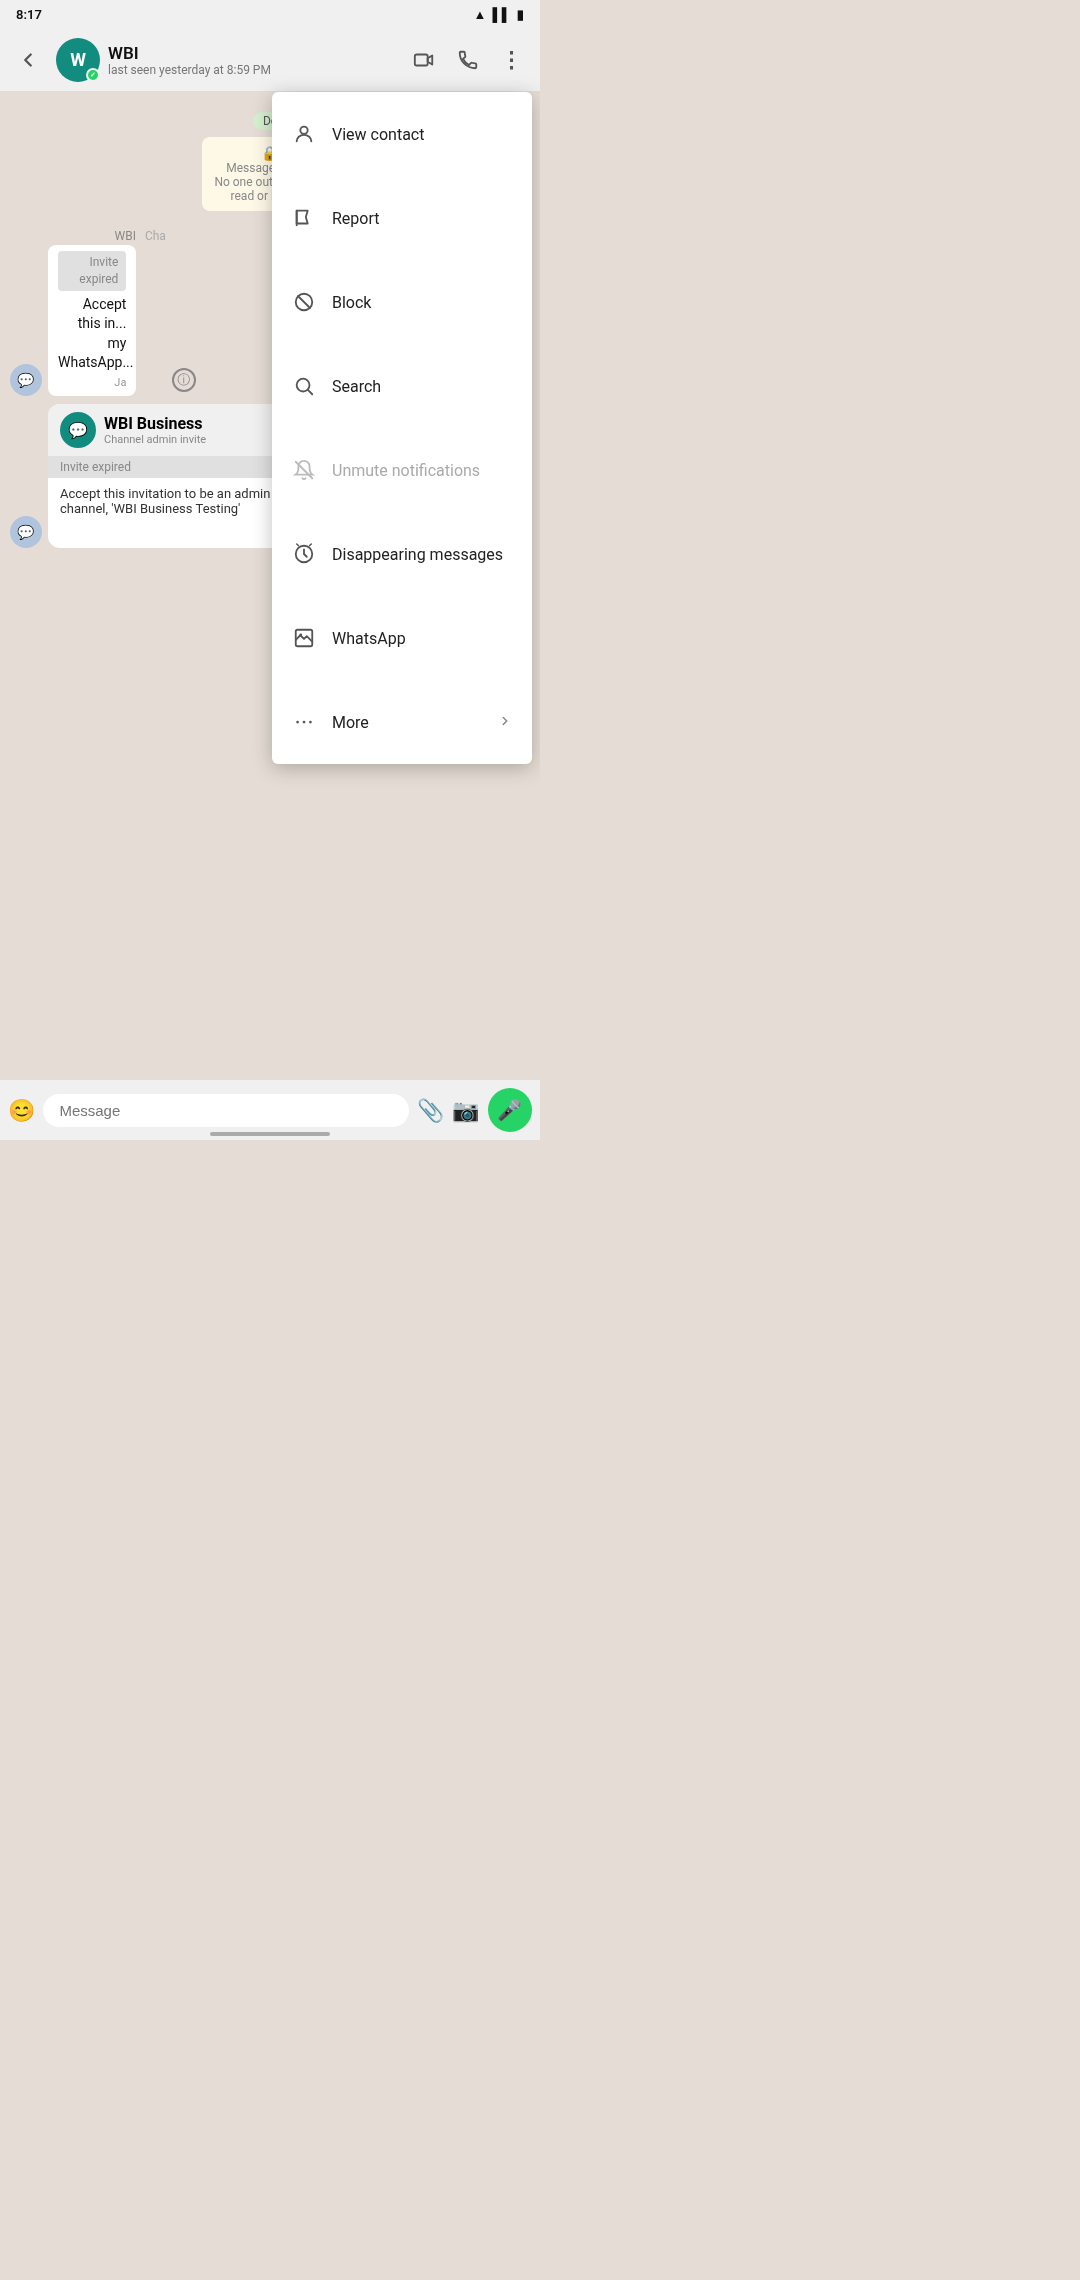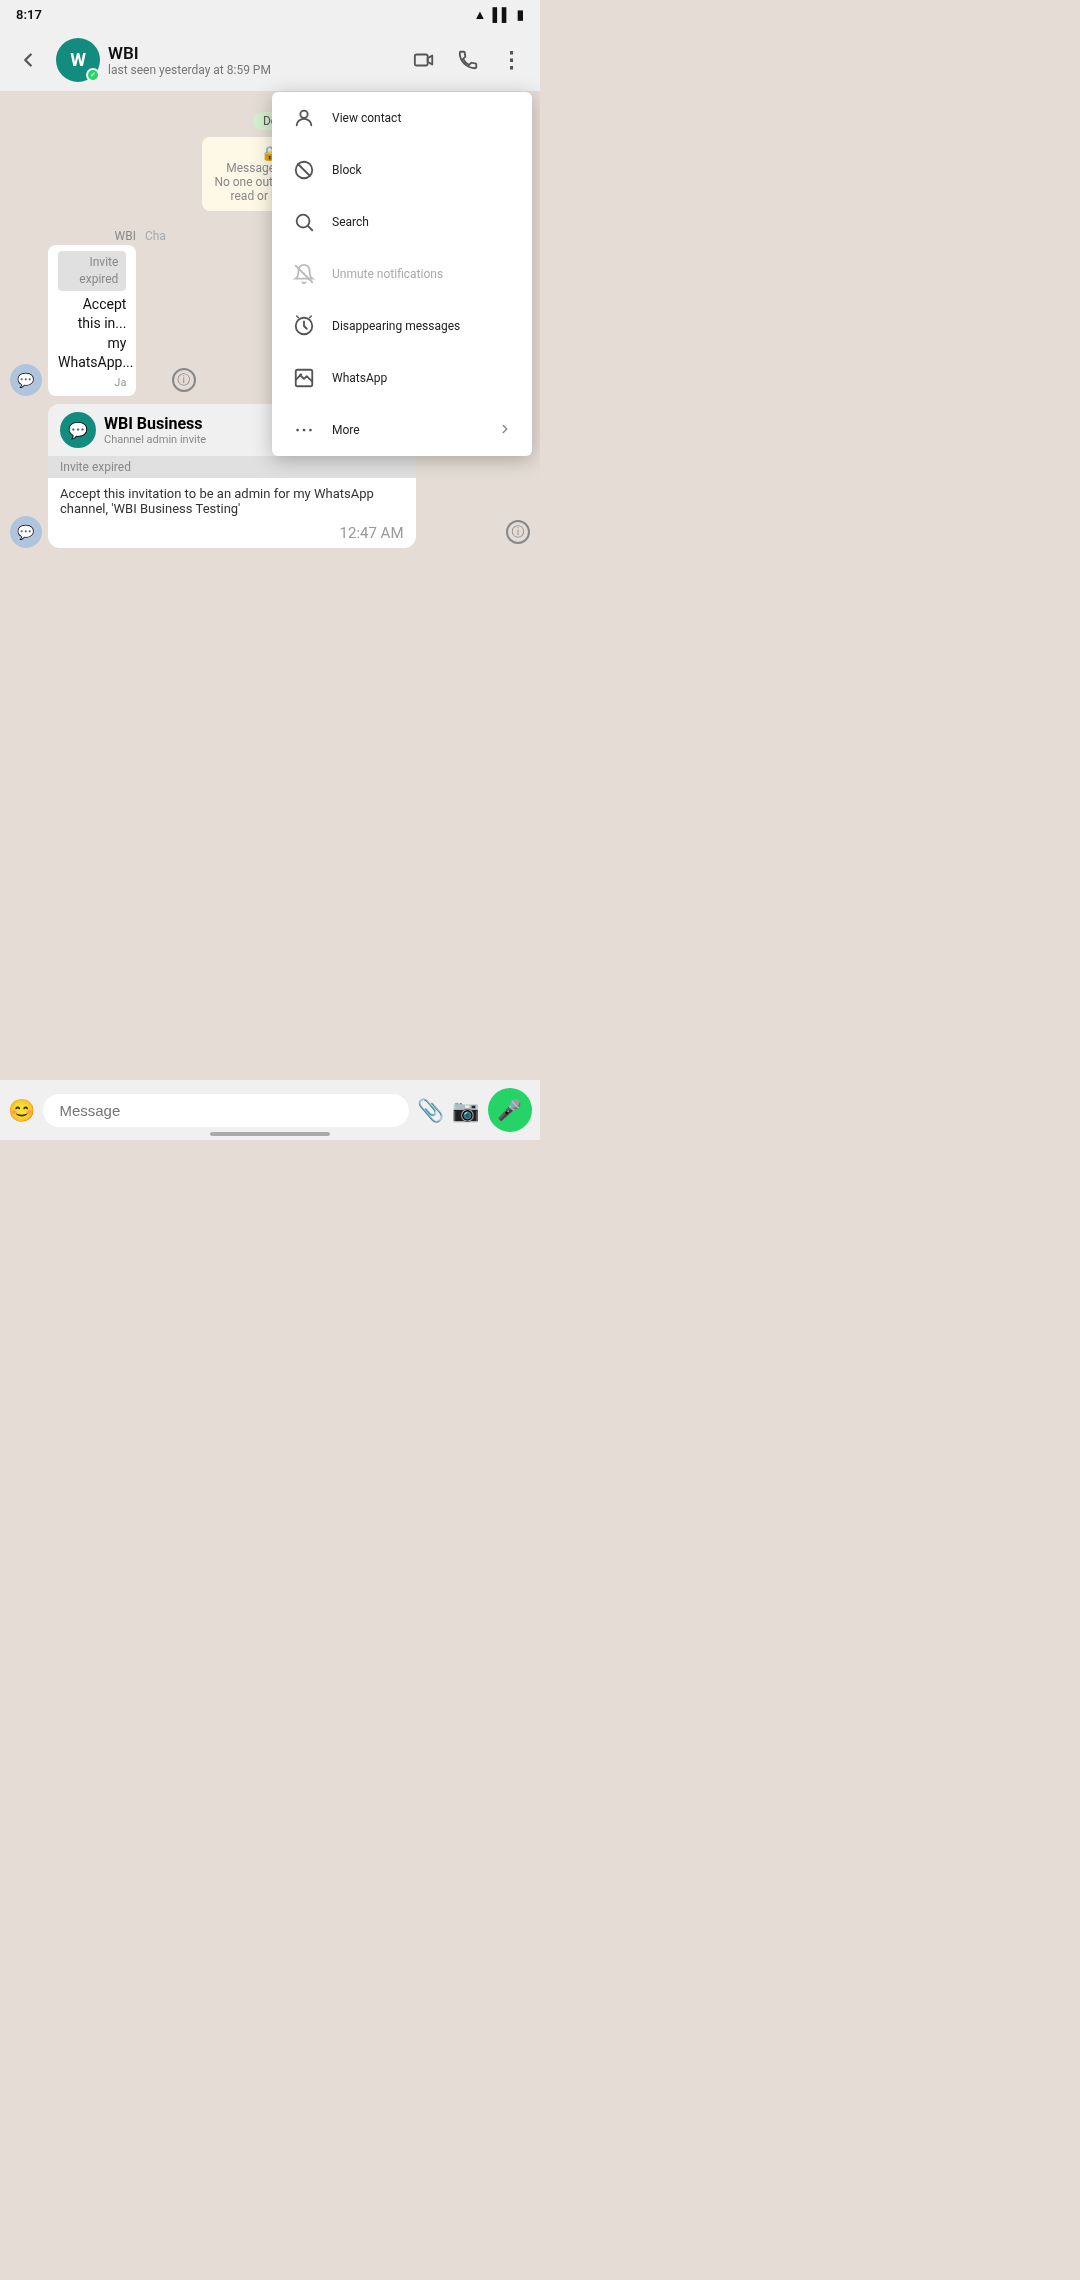--- a/index.html
+++ b/index.html
@@ -234,23 +234,23 @@
       background: #fff;
       border-radius: 6px;
       box-shadow: 0 4px 20px rgba(0,0,0,0.25);
       overflow: hidden;
       z-index: 20;
     }
     .dropdown-item {
       display: flex;
       align-items: center;
       gap: 16px;
-      padding: 14px 20px;
-      cursor: pointer;
-      font-size: 12px;
+      padding: 30px 20px;
+      cursor: pointer;
+      font-size: 16px;
       color: #222;
     }
     .dropdown-item.disabled {
       color: #aaa;
     }
     .dropdown-item .menu-icon {
       width: 24px; height: 24px;
       display: flex; align-items: center; justify-content: center;
       color: #555;
       flex-shrink: 0;
@@ -443,20 +443,29 @@
   <div class="dropdown-item">
     <div class="menu-icon">
       <svg width="22" height="22" viewBox="0 0 24 24" fill="none">
         <circle cx="12" cy="8" r="4" stroke="#555" stroke-width="2"></circle>
         <path d="M4 20c0-4 3.6-7 8-7s8 3 8 7" stroke="#555" stroke-width="2" stroke-linecap="round"></path>
       </svg>
     </div>
     <span class="menu-label">View contact</span>
   </div>
 
+  <div class="dropdown-item">
+    <div class="menu-icon">
+      <svg width="22" height="22" viewBox="0 0 24 24" fill="none">
+        <path d="M4 4h12l-2 7 2 7H4V4z" stroke="#555" stroke-width="2" stroke-linejoin="round"></path>
+        <line x1="4" y1="4" x2="4" y2="20" stroke="#555" stroke-width="2" stroke-linecap="round"></line>
+      </svg>
+    </div>
+    <span class="menu-label">Report</span>
+  </div>
 
   <div class="dropdown-item">
     <div class="menu-icon">
       <svg width="22" height="22" viewBox="0 0 24 24" fill="none">
         <circle cx="12" cy="12" r="9" stroke="#555" stroke-width="2"></circle>
         <line x1="4.9" y1="4.9" x2="19.1" y2="19.1" stroke="#555" stroke-width="2"></line>
       </svg>
     </div>
     <span class="menu-label">Block</span>
   </div>

